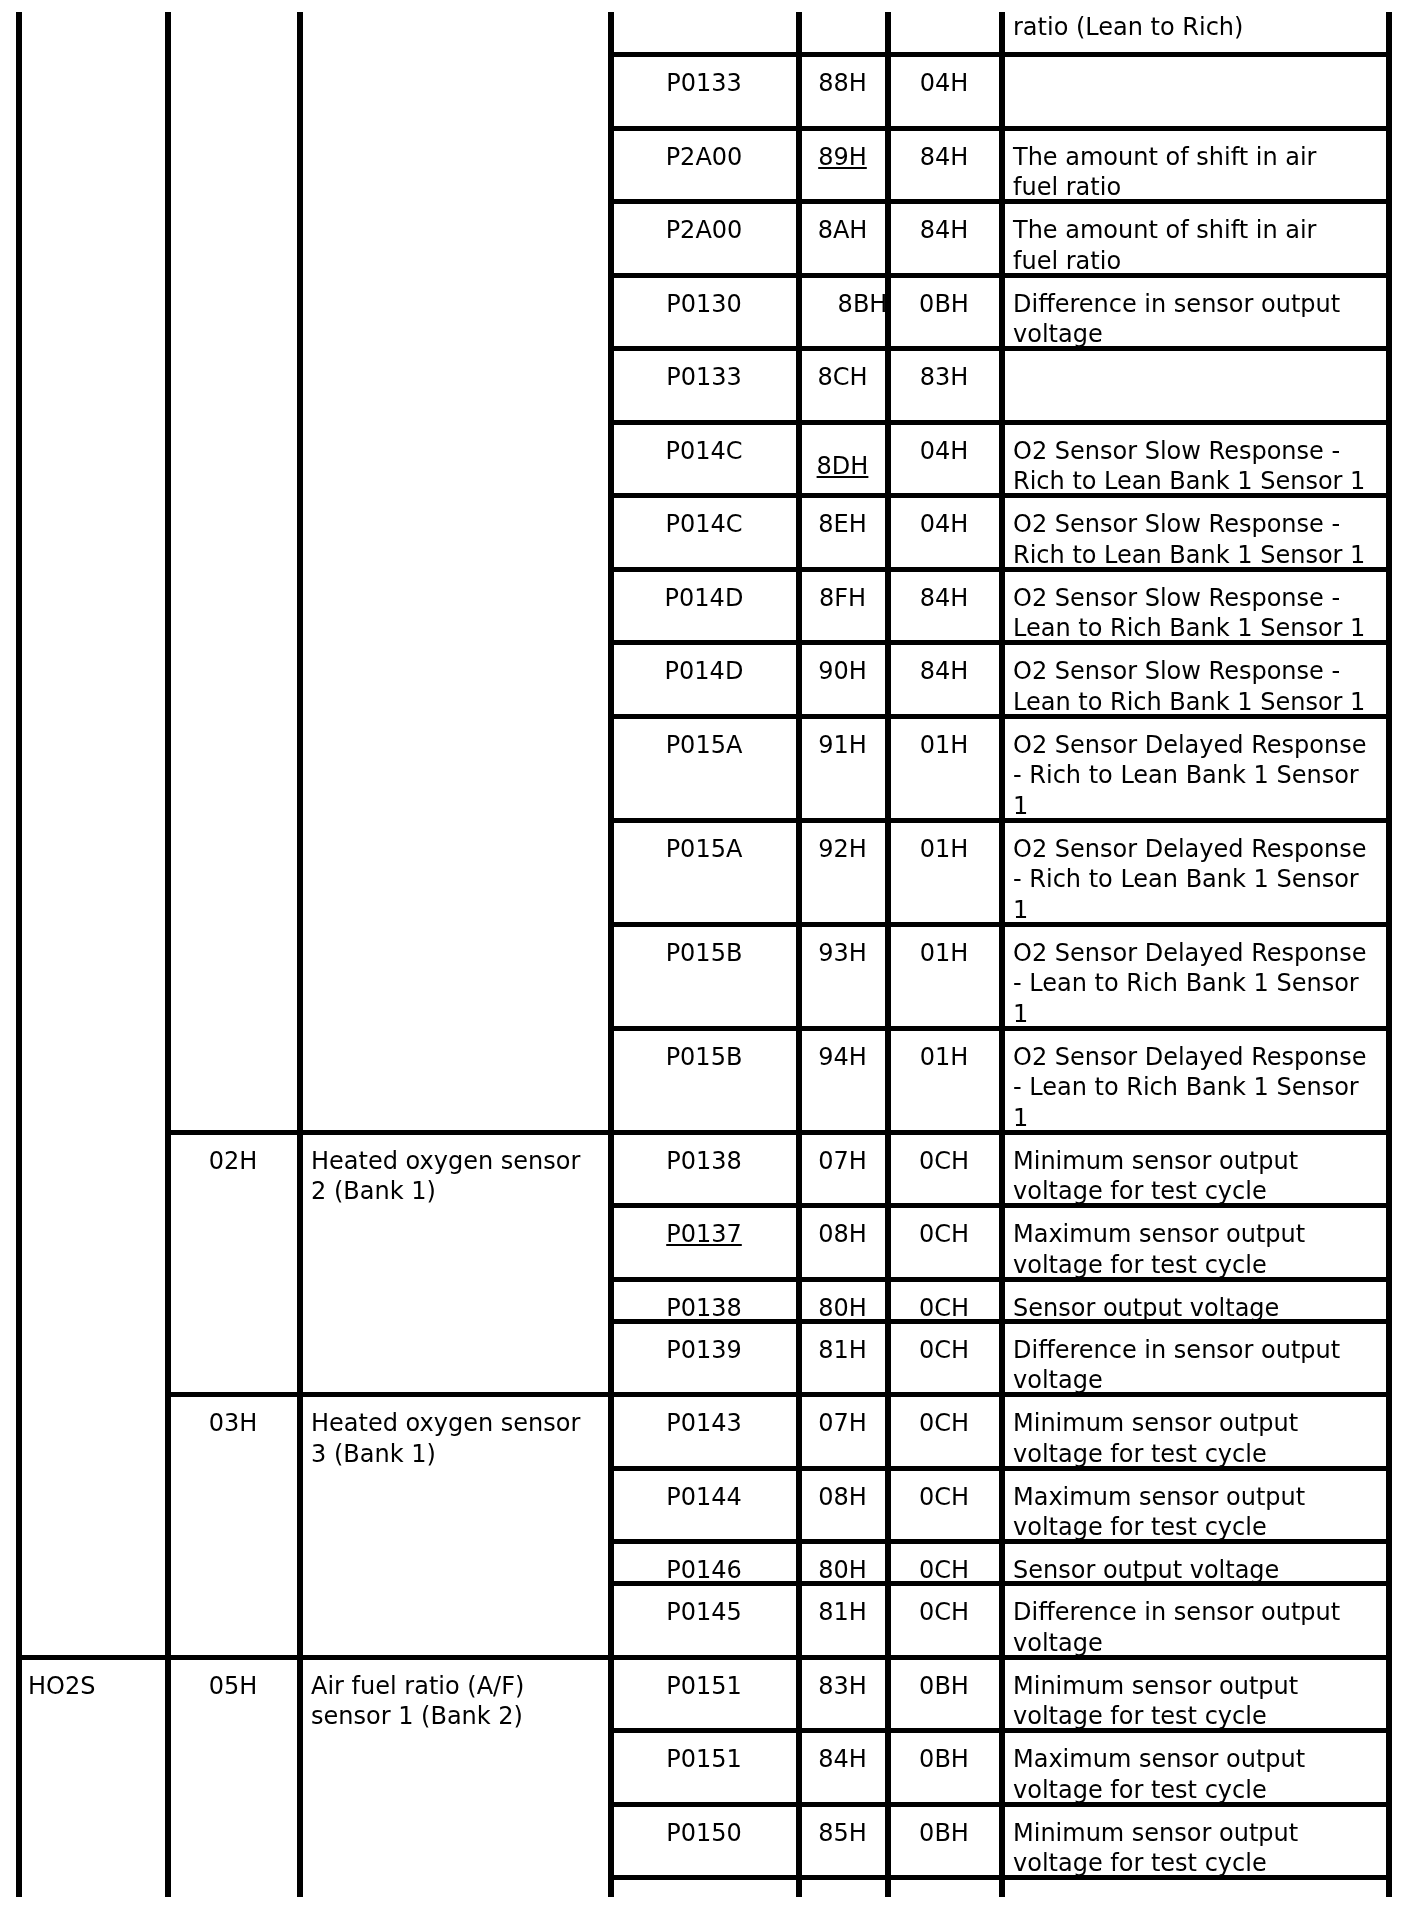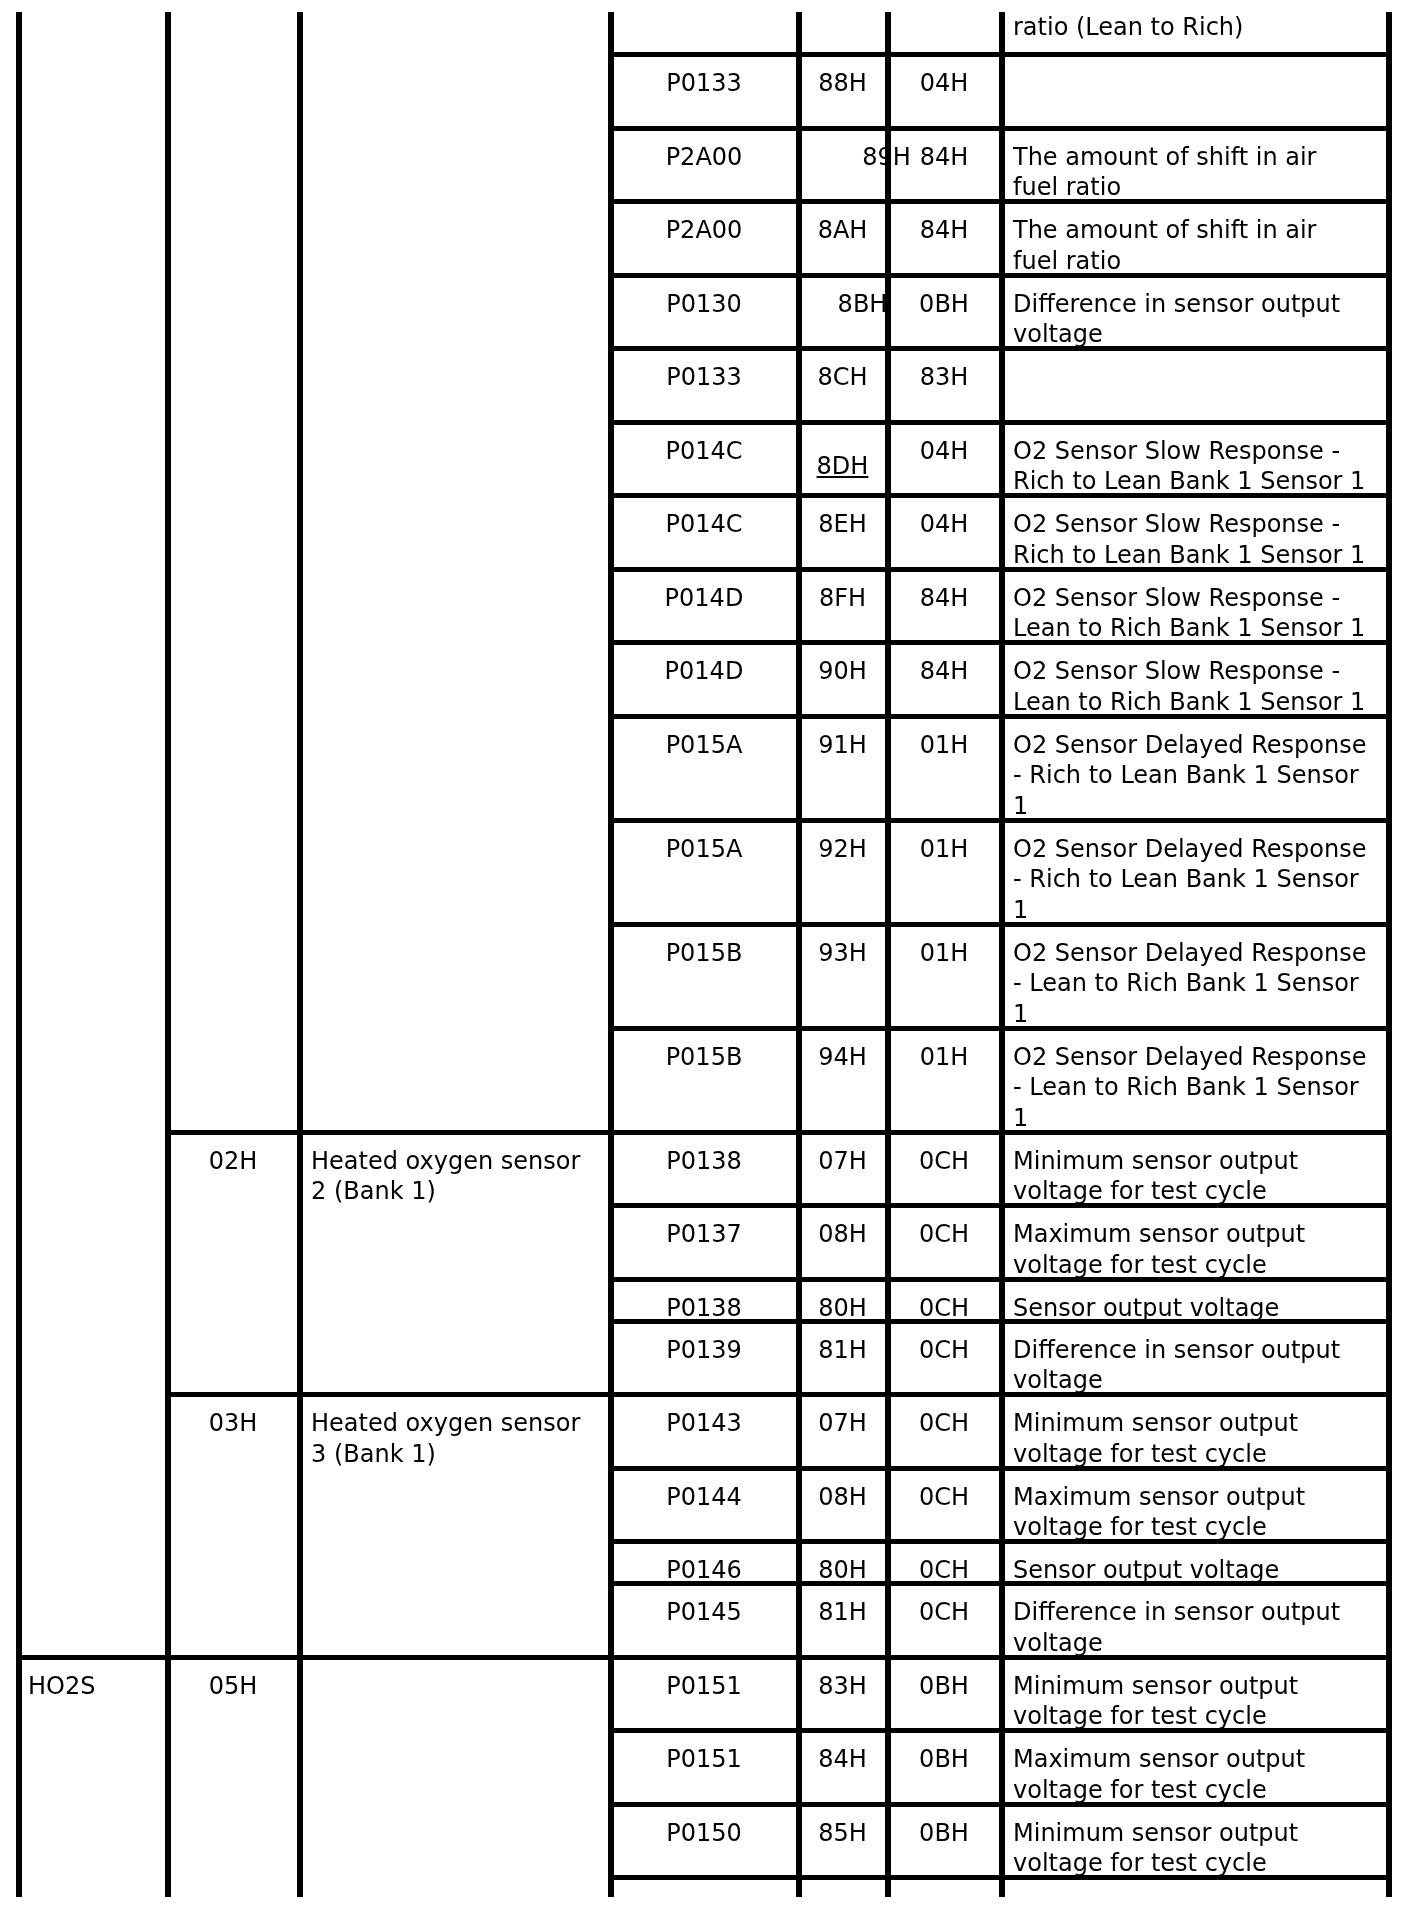--- a/index.html
+++ b/index.html
@@ -23,21 +23,21 @@
     <div class="vline" style="left: 885px; top: 12px; height: 1885px;"></div>
     <div class="vline" style="left: 999px; top: 12px; height: 1885px;"></div>
     <div class="vline" style="left: 1386px; top: 12px; height: 1885px;"></div>
     <div class="cell" style="left: 1013px; top: 12px; width: 369px;">ratio (Lean to Rich)</div>
     <div class="hline" style="left: 608px; top: 52px; width: 784px;"></div>
     <div class="cell center" style="left: 614px; top: 68px; width: 180px;">P0133</div>
     <div class="cell center" style="left: 802px; top: 68px; width: 81px;">88H</div>
     <div class="cell center" style="left: 891px; top: 68px; width: 106px;">04H</div>
     <div class="hline" style="left: 608px; top: 126px; width: 784px;"></div>
     <div class="cell center" style="left: 614px; top: 141.5px; width: 180px;">P2A00</div>
-    <div class="cell center" style="left: 846px; top: 141.5px; width: 81px;">89H</div>
+    <div class="cell center" style="left: 802px; top: 141.5px; width: 81px; text-decoration: underline;">89H</div>
     <div class="cell center" style="left: 891px; top: 141.5px; width: 106px;">84H</div>
     <div class="cell" style="left: 1013px; top: 141.5px; width: 371px;">The amount of shift in air
 fuel ratio</div>
     <div class="hline" style="left: 608px; top: 199px; width: 784px;"></div>
     <div class="cell center" style="left: 614px; top: 215px; width: 180px;">P2A00</div>
     <div class="cell center" style="left: 802px; top: 215px; width: 81px;">8AH</div>
     <div class="cell center" style="left: 891px; top: 215px; width: 106px;">84H</div>
     <div class="cell" style="left: 1013px; top: 215px; width: 371px;">The amount of shift in air
 fuel ratio</div>
     <div class="hline" style="left: 608px; top: 273px; width: 784px;"></div>
@@ -105,21 +105,21 @@
     <div class="hline" style="left: 165px; top: 1129.5px; width: 1227px;"></div>
     <div class="cell center" style="left: 171px; top: 1145.5px; width: 124px;">02H</div>
     <div class="cell" style="left: 311px; top: 1145.5px; width: 293px;">Heated oxygen sensor
 2 (Bank 1)</div>
     <div class="cell center" style="left: 614px; top: 1145.5px; width: 180px;">P0138</div>
     <div class="cell center" style="left: 802px; top: 1145.5px; width: 81px;">07H</div>
     <div class="cell center" style="left: 891px; top: 1145.5px; width: 106px;">0CH</div>
     <div class="cell" style="left: 1013px; top: 1145.5px; width: 371px;">Minimum sensor output
 voltage for test cycle</div>
     <div class="hline" style="left: 608px; top: 1203px; width: 784px;"></div>
-    <div class="cell center" style="left: 614px; top: 1219px; width: 180px;">P0137</div>
+    <div class="cell center" style="left: 614px; top: 1219px; width: 180px; text-decoration: underline;">P0137</div>
     <div class="cell center" style="left: 802px; top: 1219px; width: 81px;">08H</div>
     <div class="cell center" style="left: 891px; top: 1219px; width: 106px;">0CH</div>
     <div class="cell" style="left: 1013px; top: 1219px; width: 371px;">Maximum sensor output
 voltage for test cycle</div>
     <div class="hline" style="left: 608px; top: 1277px; width: 784px;"></div>
     <div class="cell center" style="left: 614px; top: 1292.5px; width: 180px;">P0138</div>
     <div class="cell center" style="left: 802px; top: 1292.5px; width: 81px;">80H</div>
     <div class="cell center" style="left: 891px; top: 1292.5px; width: 106px;">0CH</div>
     <div class="cell" style="left: 1013px; top: 1292.5px; width: 371px;">Sensor output voltage</div>
     <div class="hline" style="left: 608px; top: 1319px; width: 784px;"></div>
@@ -150,20 +150,22 @@
     <div class="cell" style="left: 1013px; top: 1555px; width: 371px;">Sensor output voltage</div>
     <div class="hline" style="left: 608px; top: 1581px; width: 784px;"></div>
     <div class="cell center" style="left: 614px; top: 1597px; width: 180px;">P0145</div>
     <div class="cell center" style="left: 802px; top: 1597px; width: 81px;">81H</div>
     <div class="cell center" style="left: 891px; top: 1597px; width: 106px;">0CH</div>
     <div class="cell" style="left: 1013px; top: 1597px; width: 371px;">Difference in sensor output
 voltage</div>
     <div class="hline" style="left: 16px; top: 1654.5px; width: 1376px;"></div>
     <div class="cell" style="left: 28px; top: 1670.5px; width: 135px;">HO2S</div>
     <div class="cell center" style="left: 171px; top: 1670.5px; width: 124px;">05H</div>
+    <div class="cell" style="left: 311px; top: 1670.5px; width: 293px;">Air fuel ratio (A/F)
+sensor 1 (Bank 2)</div>
     <div class="cell center" style="left: 614px; top: 1670.5px; width: 180px;">P0151</div>
     <div class="cell center" style="left: 802px; top: 1670.5px; width: 81px;">83H</div>
     <div class="cell center" style="left: 891px; top: 1670.5px; width: 106px;">0BH</div>
     <div class="cell" style="left: 1013px; top: 1670.5px; width: 371px;">Minimum sensor output
 voltage for test cycle</div>
     <div class="hline" style="left: 608px; top: 1728px; width: 784px;"></div>
     <div class="cell center" style="left: 614px; top: 1744px; width: 180px;">P0151</div>
     <div class="cell center" style="left: 802px; top: 1744px; width: 81px;">84H</div>
     <div class="cell center" style="left: 891px; top: 1744px; width: 106px;">0BH</div>
     <div class="cell" style="left: 1013px; top: 1744px; width: 371px;">Maximum sensor output

